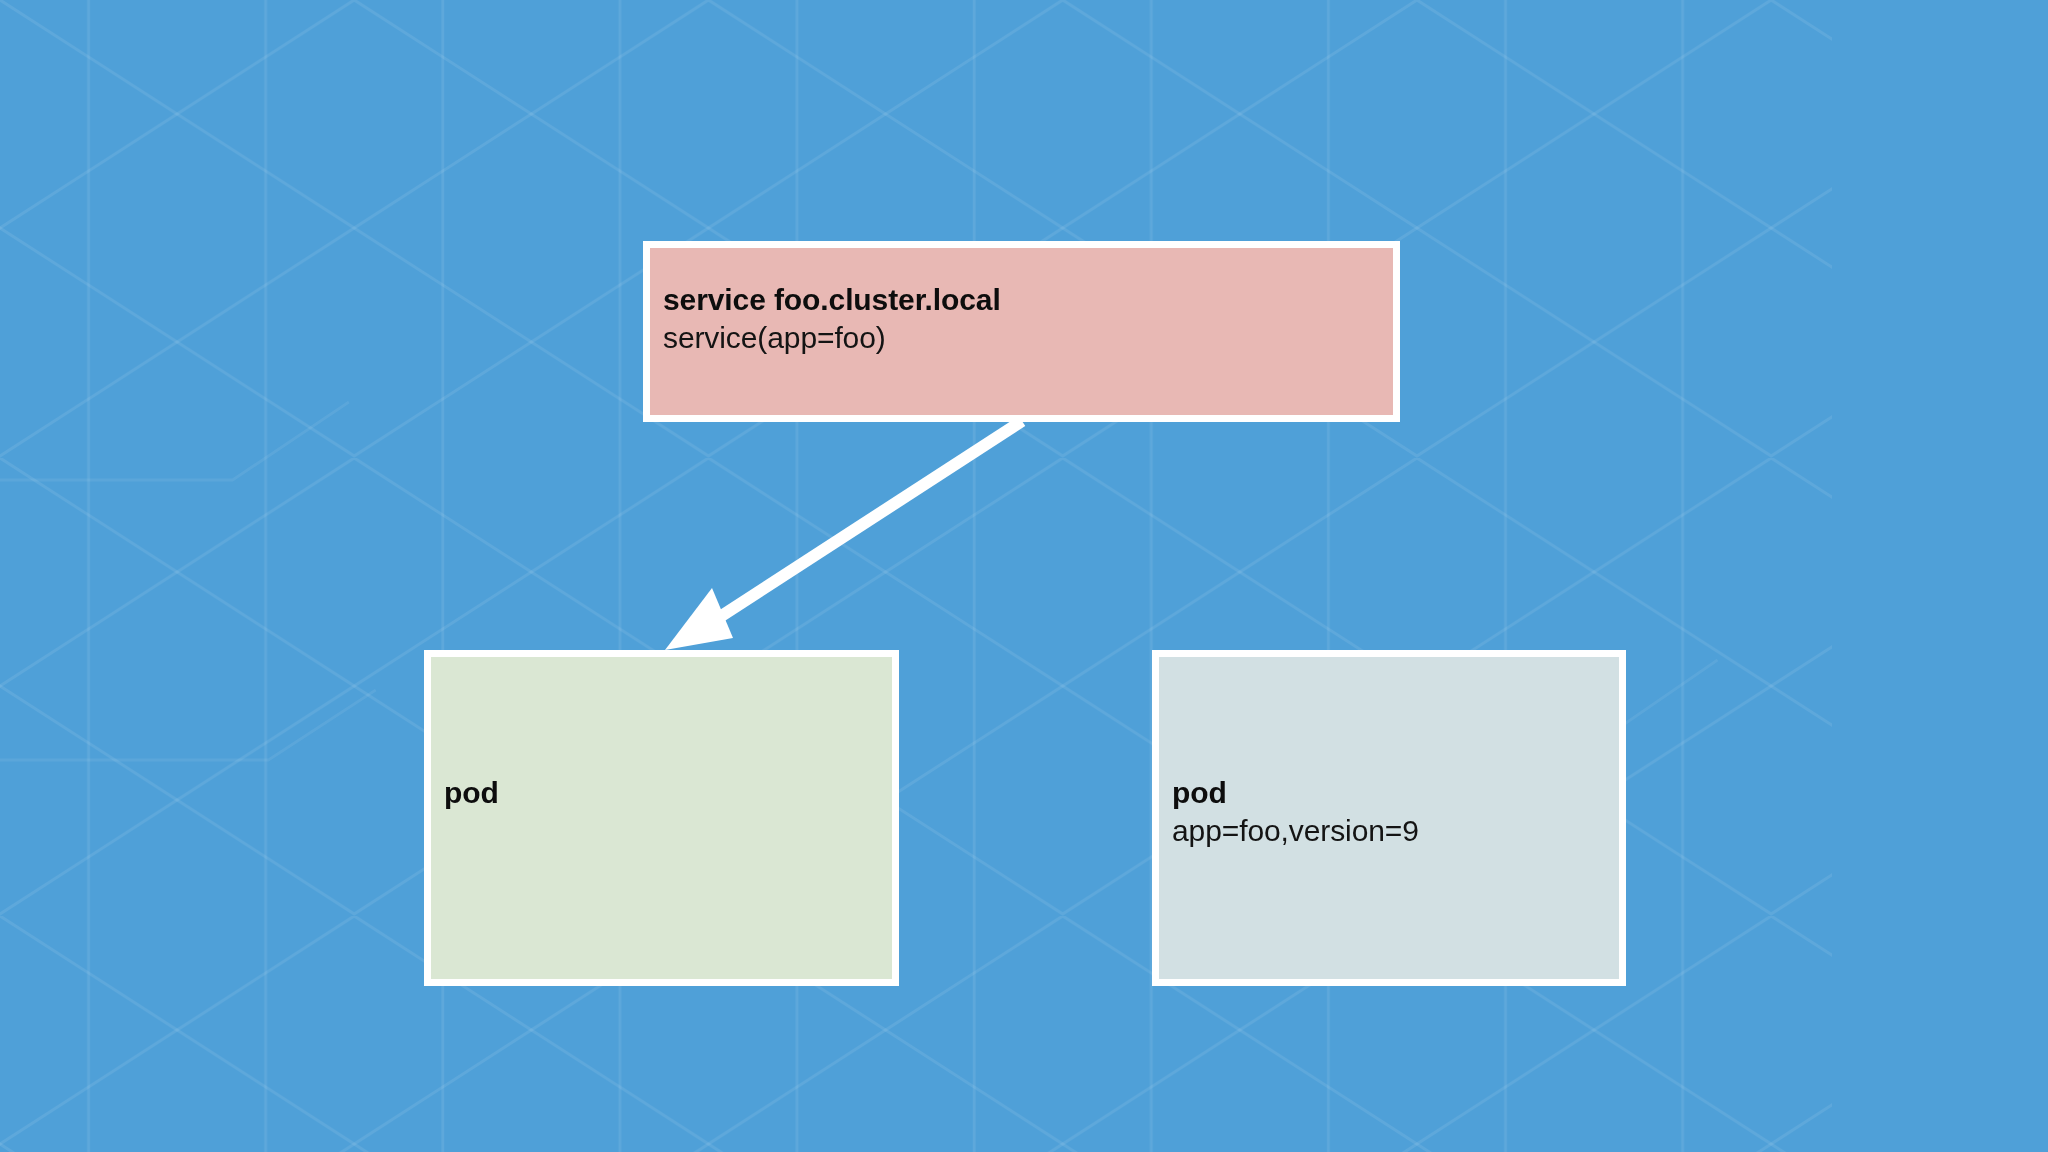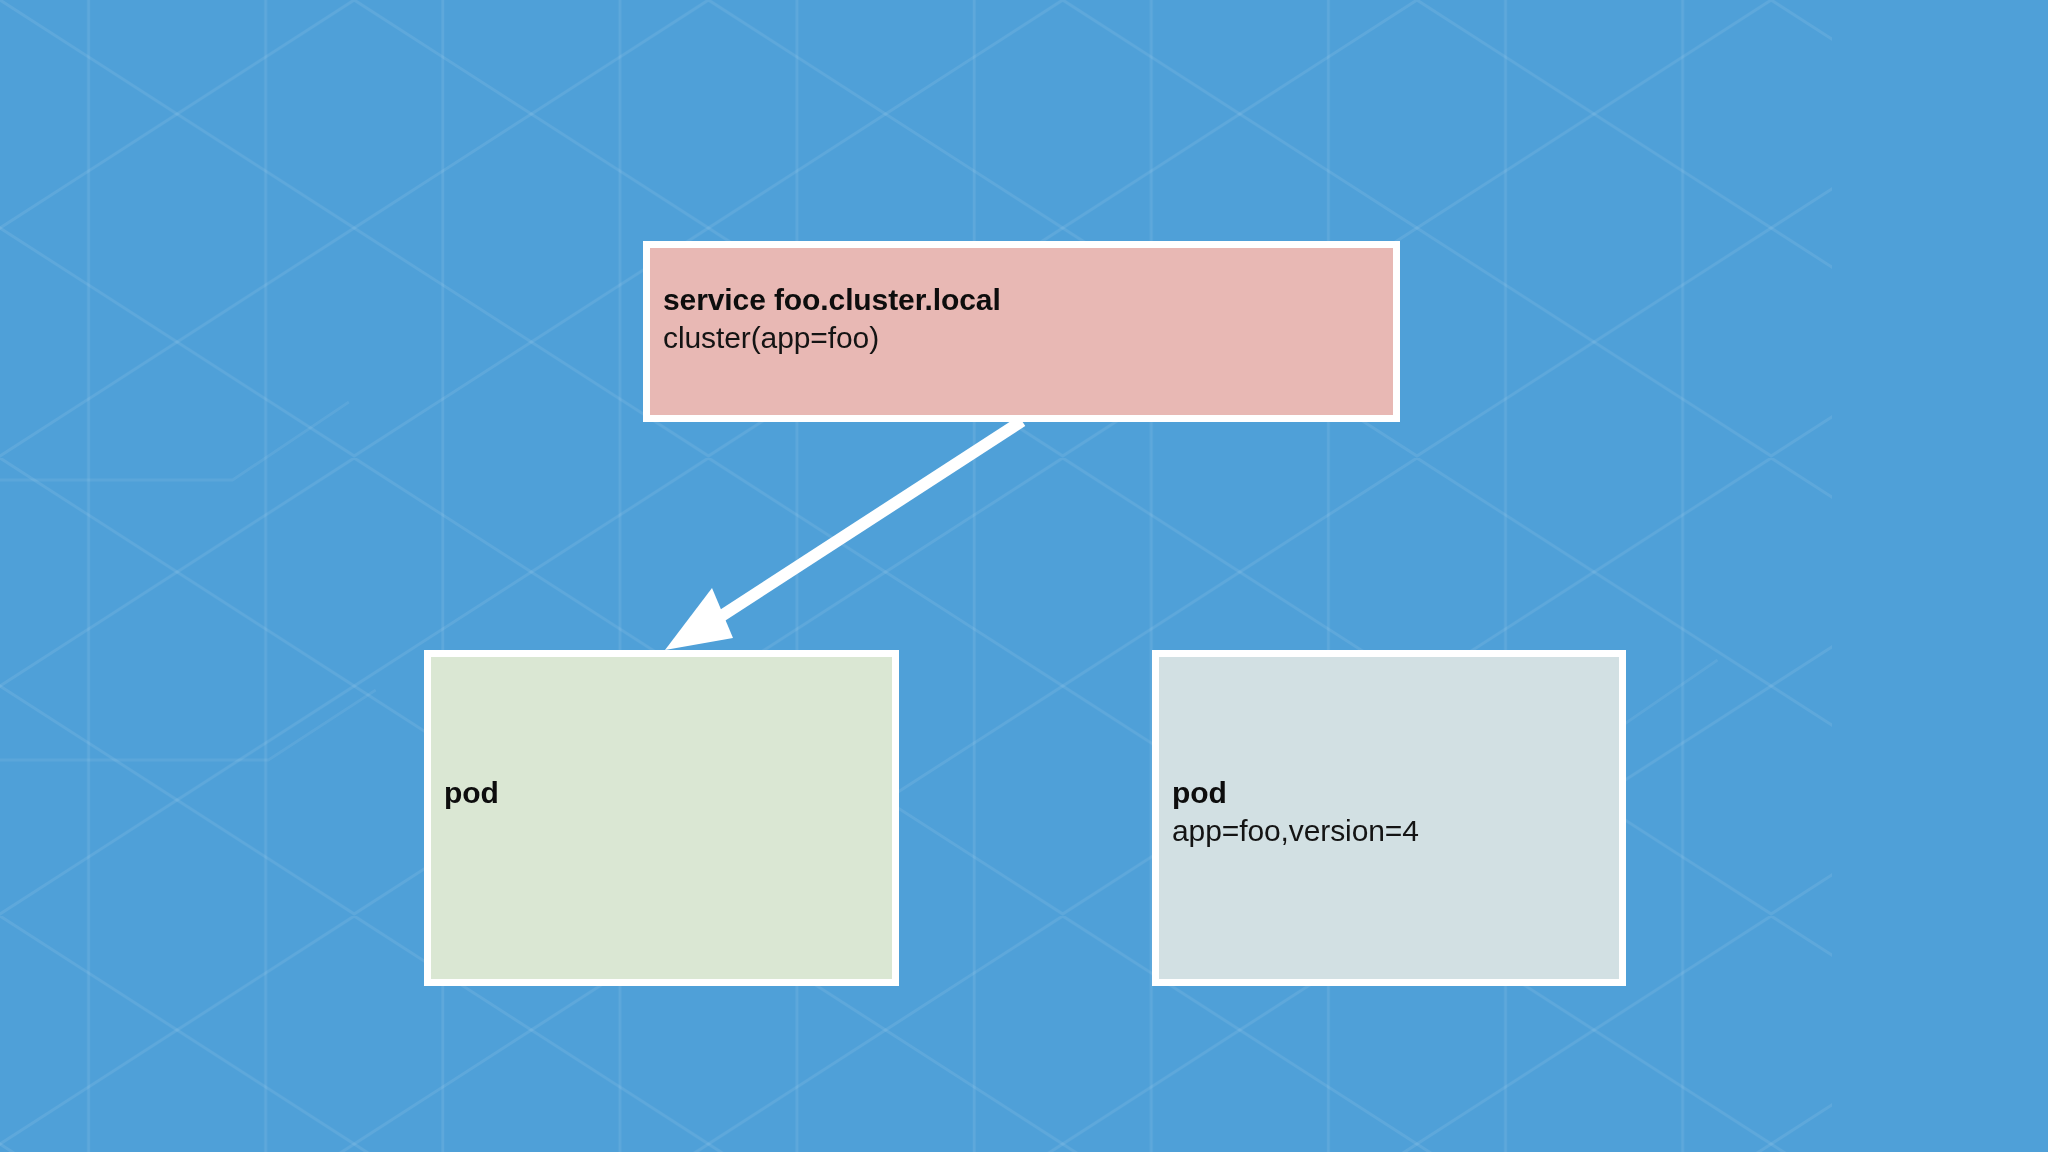--- a/index.html
+++ b/index.html
@@ -112,25 +112,25 @@
 
   <svg id="edge-layer" viewBox="0 0 2048 1152">
     <g>
       <line x1="1022" y1="421" x2="706" y2="626" stroke="#FFFFFF" stroke-width="12" stroke-linecap="butt"></line>
       <polygon points="665,650 712,588 733,638" fill="#FFFFFF"></polygon>
     </g>
   </svg>
 
   <div class="node" id="service-node">
     <div class="title">service foo.cluster.local</div>
-    <div class="subtitle">cluster(app=foo)</div>
+    <div class="subtitle">service(app=foo)</div>
   </div>
 
   <div class="node" id="pod-node-0">
     <div class="title">pod</div>
   </div>
 
   <div class="node" id="pod-node-1">
     <div class="title">pod</div>
-    <div class="subtitle">app=foo,version=4</div>
+    <div class="subtitle">app=foo,version=9</div>
   </div>
 
 </div>
 
 </body></html>

